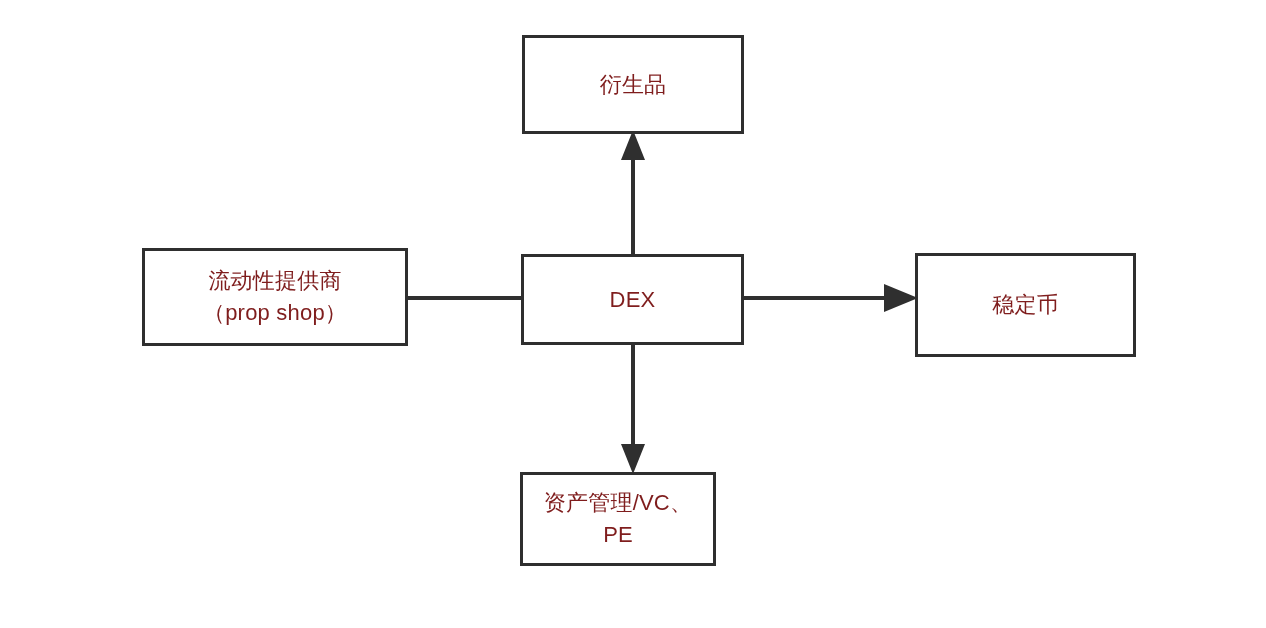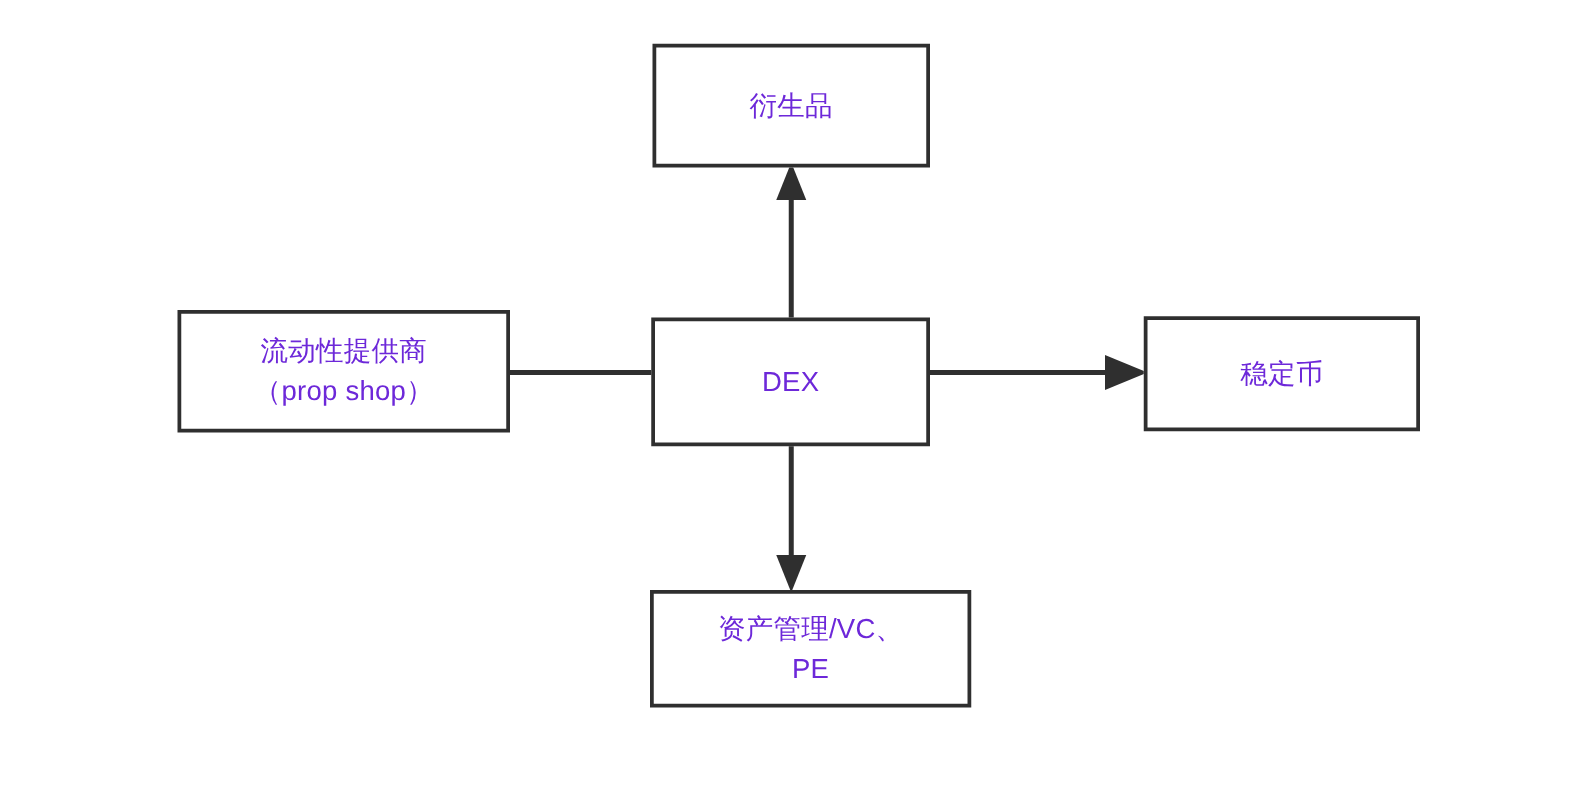--- a/index.html
+++ b/index.html
@@ -19,21 +19,21 @@
     position: absolute;
     box-sizing: border-box;
     background: #ffffff;
     border: 3px solid #2f2f2f;
     display: flex;
     align-items: center;
     justify-content: center;
     z-index: 3;
   }
   .node-label {
-    color: #6d28d9;
+    color: #7f1d1d;
     font-size: 22px;
     line-height: 1.45;
     text-align: center;
     white-space: pre-line;
     letter-spacing: 0.2px;
   }
   #node-derivatives {
     left: 522px;
     top: 35px;
     width: 222px;
@@ -42,32 +42,32 @@
   #node-lp {
     left: 142px;
     top: 248px;
     width: 266px;
     height: 98px;
   }
   #node-dex {
     left: 521px;
     top: 254px;
     width: 223px;
-    height: 103px;
+    height: 91px;
   }
   #node-stablecoin {
     left: 915px;
     top: 253px;
     width: 221px;
-    height: 92px;
+    height: 104px;
   }
   #node-asset-mgmt {
     left: 520px;
     top: 472px;
-    width: 257px;
+    width: 196px;
     height: 94px;
   }
   .edge {
     position: absolute;
     z-index: 1;
     overflow: visible;
   }
   #edge-up {
     left: 600px;
     top: 128px;

